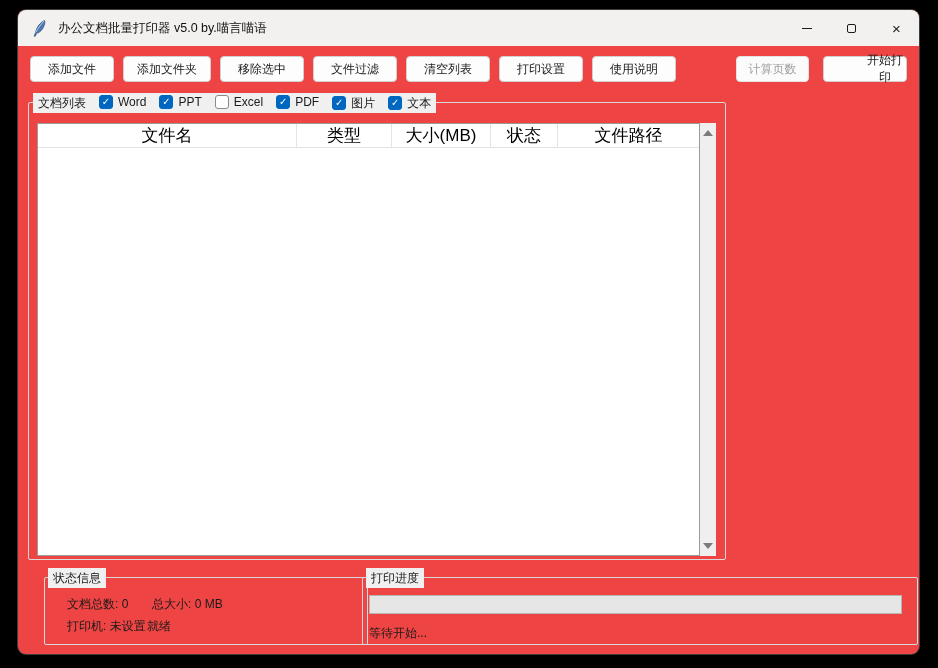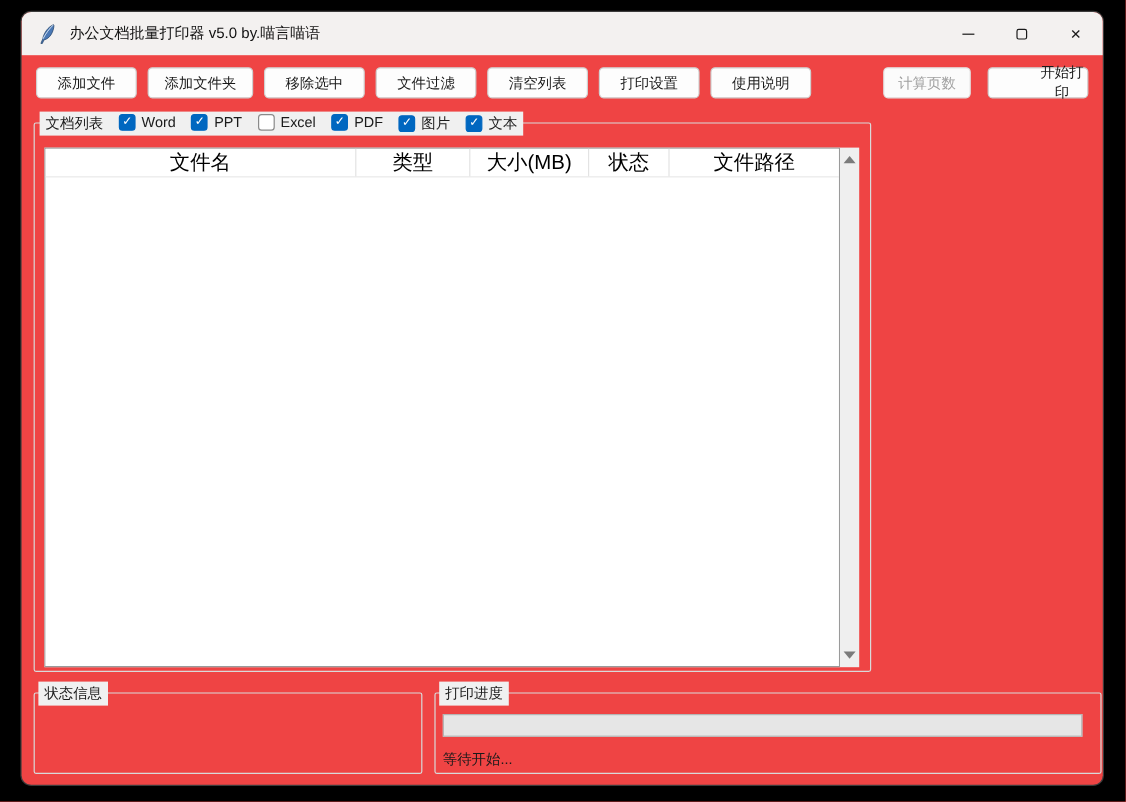--- a/index.html
+++ b/index.html
@@ -66,21 +66,21 @@
     border-right:1px solid #e3e3e3; font-size:17px; color:#000; cursor:default;
   }
   .c0{width:259px;} .c1{width:95px;} .c2{width:99px;} .c3{width:67px;} .c4{flex:1; border-right:none;}
   .tree-body { flex:1; background:#fff; }
   .vscroll { width:16px; background:#efefef; position:relative; }
   .arr { position:absolute; left:50%; transform:translateX(-50%); width:0; height:0; }
   .arr-up { top:7px; border-left:5px solid transparent; border-right:5px solid transparent; border-bottom:6px solid #7b7b7b; }
   .arr-down { bottom:7px; border-left:5px solid transparent; border-right:5px solid transparent; border-top:6px solid #7b7b7b; }
   
   .status-frame {
-    position:absolute; left:10px; top:567px; width:324px; height:68px;
+    position:absolute; left:26px; top:567px; width:324px; height:68px;
     border:1px solid #d9d9d9; border-radius:2px;
   }
   .status-frame > .frame-title, .progress-frame > .frame-title { left:3px; }
   .status-rows { padding:15px 0 0 22px; }
   .status-row { display:flex; height:22px; align-items:center; }
   .status-cell-a { width:85px; }
   .status-row + .status-row .status-cell-a { width:80px; }
   .progress-frame {
     position:absolute; left:344px; top:567px; width:556px; height:68px;
     border:1px solid #d9d9d9; border-radius:2px;
@@ -176,20 +176,30 @@
         <span class="arr arr-up"></span>
         <span class="arr arr-down"></span>
       </div>
     </div>
   </div>
 
   <div class="status-frame">
     <div class="frame-title">
       <span>状态信息</span>
     </div>
+    <div class="status-rows">
+      <div class="status-row">
+        <span class="status-cell-a">文档总数: 0</span>
+        <span>总大小: 0 MB</span>
+      </div>
+      <div class="status-row">
+        <span class="status-cell-a">打印机: 未设置</span>
+        <span>就绪</span>
+      </div>
+    </div>
   </div>
 
   <div class="progress-frame">
     <div class="frame-title">
       <span>打印进度</span>
     </div>
     <div class="progress-track">
       <div class="progress-fill" style="width: 0%;"></div>
     </div>
     <div class="progress-status">等待开始...</div>

